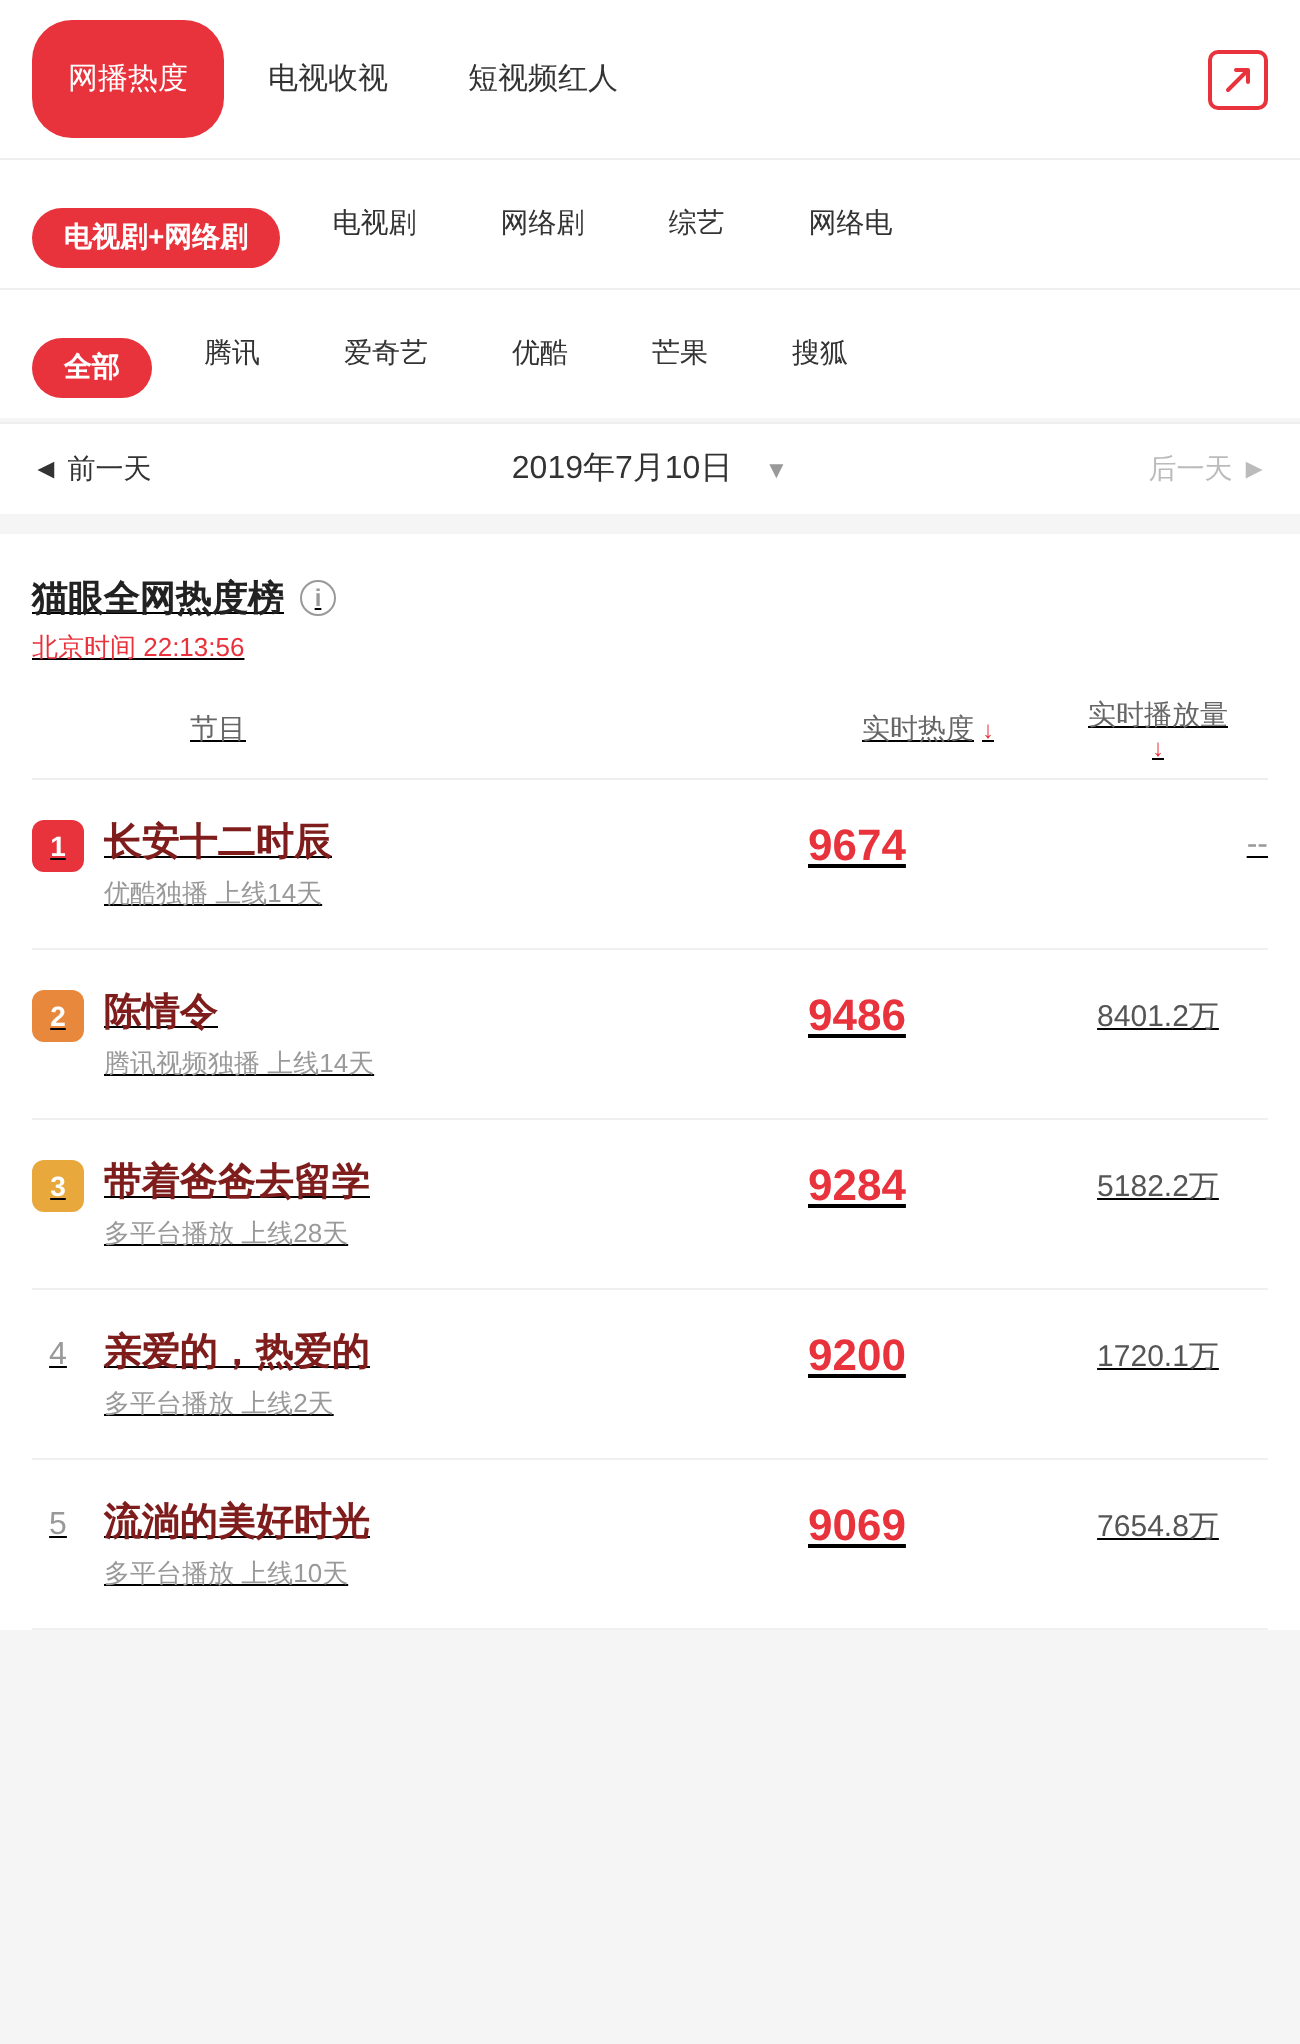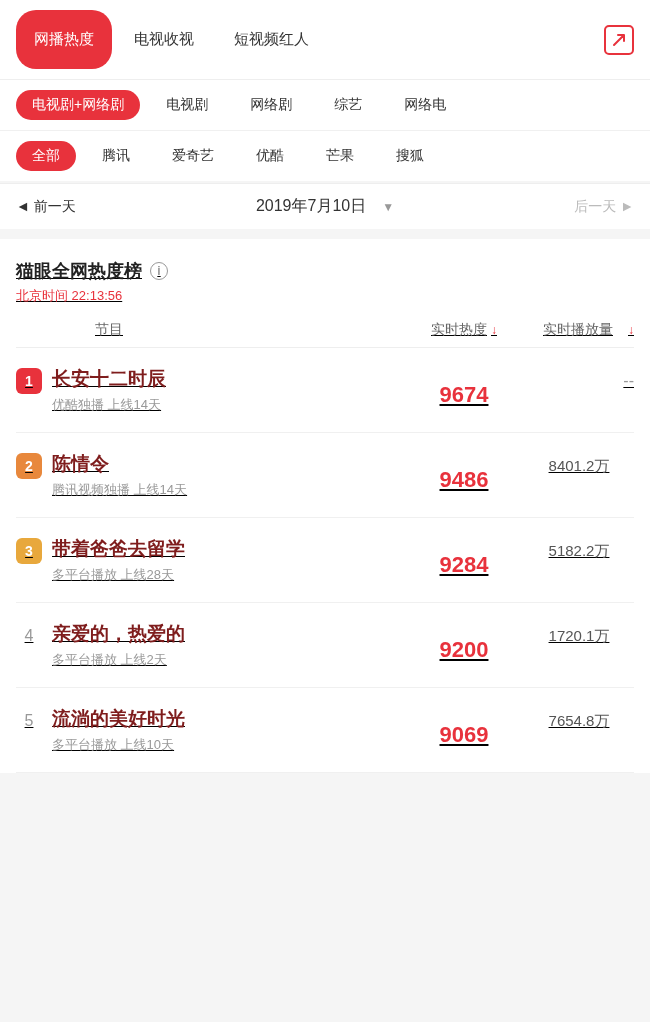--- a/index.html
+++ b/index.html
@@ -63,21 +63,22 @@
       font-size: 14px;
       cursor: pointer;
       white-space: nowrap;
       color: #333;
       background: transparent;
       border: none;
     }
     .filter-chip.active {
       background: #e8323c;
       color: #fff;
-      font-weight: 400;
+      font-weight: 700;
+      margin-top: 14px;
     }
 
     
     .date-nav {
       background: #fff;
       display: flex;
       align-items: center;
       justify-content: space-between;
       padding: 12px 16px;
       border-top: 1px solid #eee;
@@ -160,21 +161,22 @@
       gap: 4px;
     }
     .col-play {
       width: 110px;
       text-align: right;
       font-size: 14px;
       color: #666;
       display: flex;
       align-items: center;
       justify-content: flex-end;
-      gap: 15px;
+      gap: 0;
+      flex-direction: column;
     }
     .sort-arrow {
       color: #e8323c;
       font-size: 12px;
     }
 
     
     .table-row {
       display: flex;
       align-items: flex-start;
@@ -218,26 +220,25 @@
       font-weight: 600;
       color: #7f1d1d;
       margin-bottom: 4px;
     }
     .row-sub {
       font-size: 13px;
       color: #999;
     }
     .row-heat {
       width: 120px;
-      text-align: center;
+      text-align: left;
       font-size: 22px;
       font-weight: 600;
       color: #e8323c;
       padding-top: 2px;
-      margin-top: 14px;
     }
     .row-play {
       width: 110px;
       text-align: center;
       font-size: 15px;
       color: #555;
       padding-top: 6px;
     }
     .row-play-dash {
       width: 110px;

